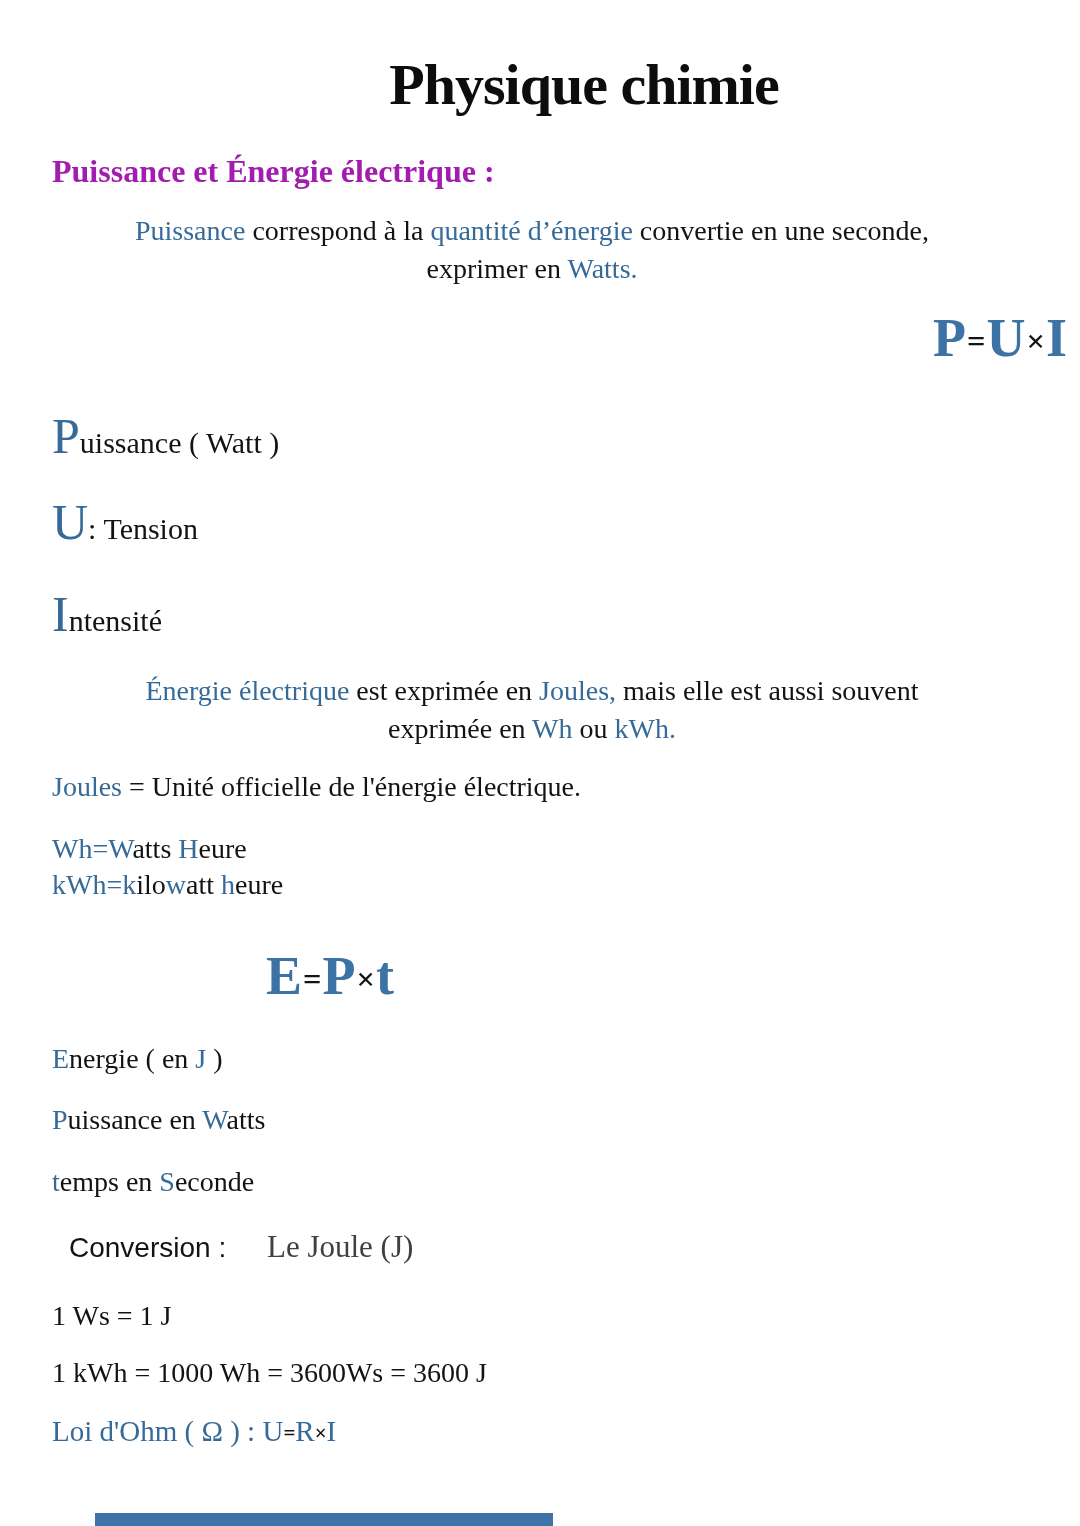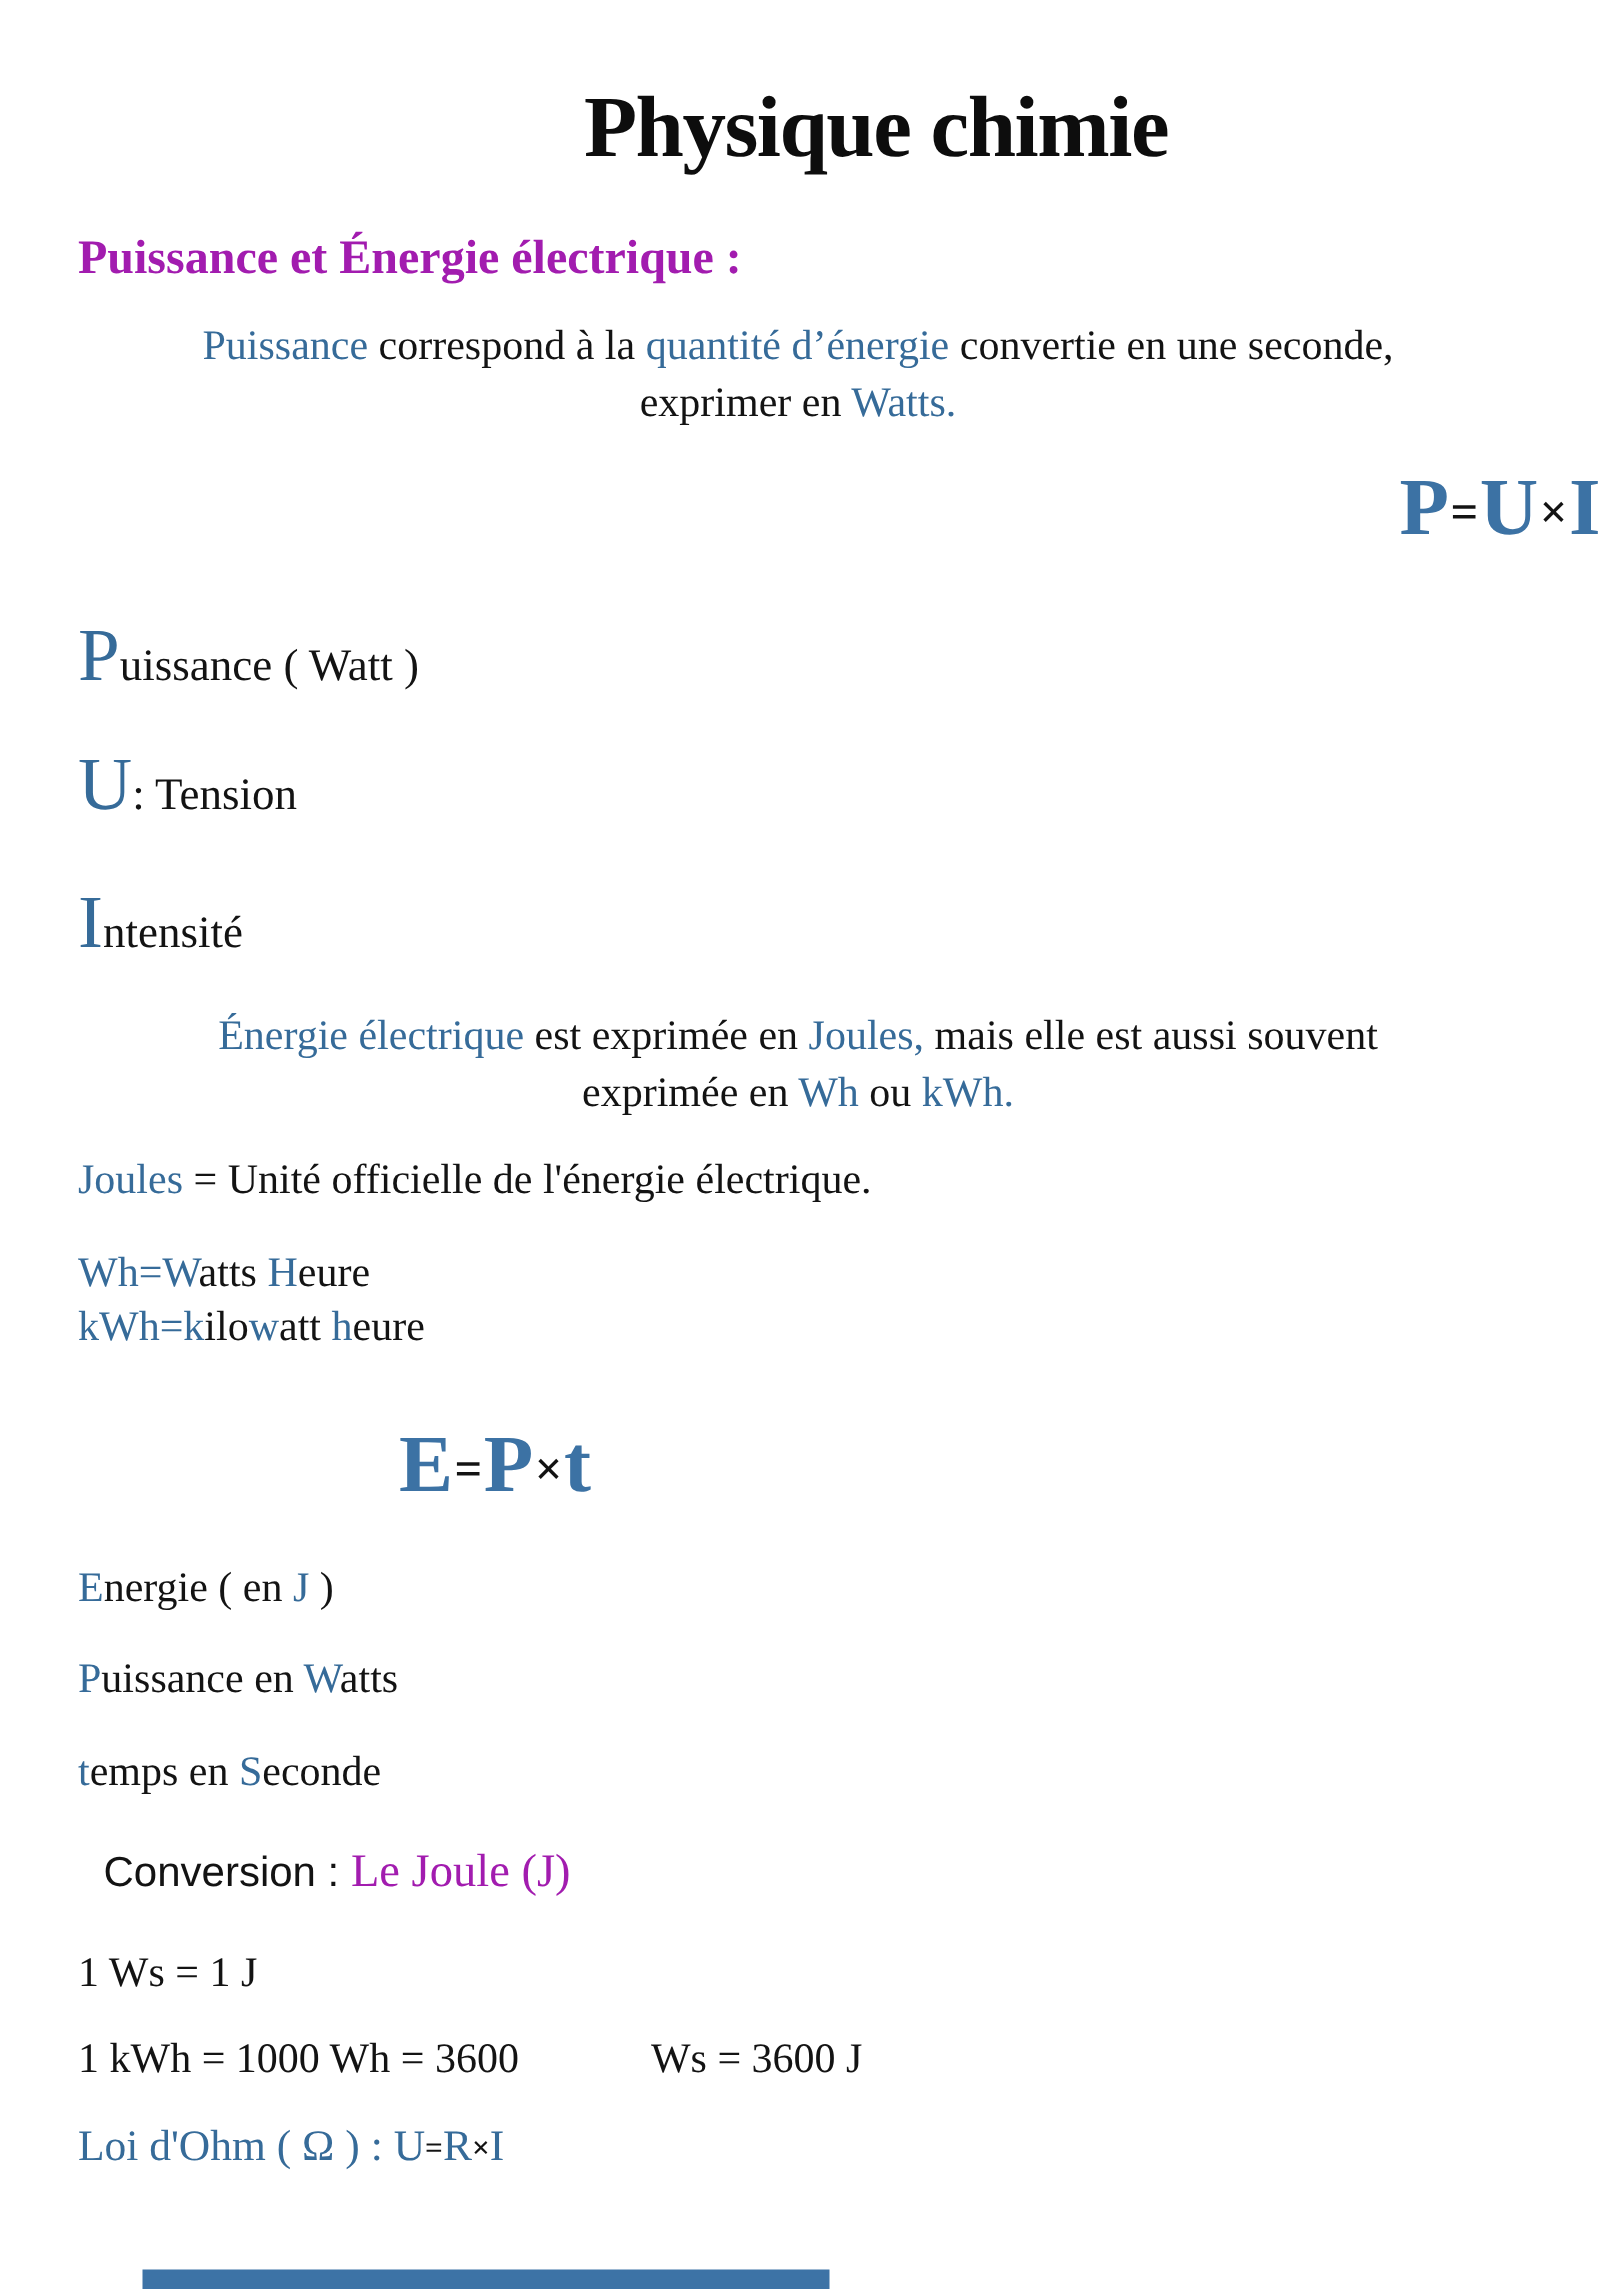--- a/index.html
+++ b/index.html
@@ -25,23 +25,23 @@
   .formula .op, .op-sm {
     color:#131313; font-weight:bold;
   }
   .formula .op { font-size:0.60em; vertical-align:0.12em; }
   .op-sm { font-size:0.72em; vertical-align:0.06em; }
   .formula-center { left:0; width:1056px; text-align:right;margin-left:12px; }
   .dropcap { font-size:50px; color:#366b99; }
   .dropcap-rest { font-size:30px; color:#131313; }
   .sans { font-family:"Liberation Sans", sans-serif; }
   .conv-label { font-size:28px; color:#131313;margin-left:17px; }
-  .conv-value { font-size:31px; color:#a21caf; }
+  .conv-value { font-size:31px; color:#404040;margin-left:33px; }
   .ohm { font-size:29px; color:#366b99; }
-  .gap-left { margin-left:88px; }
+  .gap-left { }
   .bottom-bar {
     position:absolute; left:95px; top:1513px; width:458px; height:13px;
     background:#3d73a6;
   }
 </style>
 </head>
 <body>
 
 <div class="line doc-title" style="top:50px;padding-left:44px;">Physique chimie</div>
 

